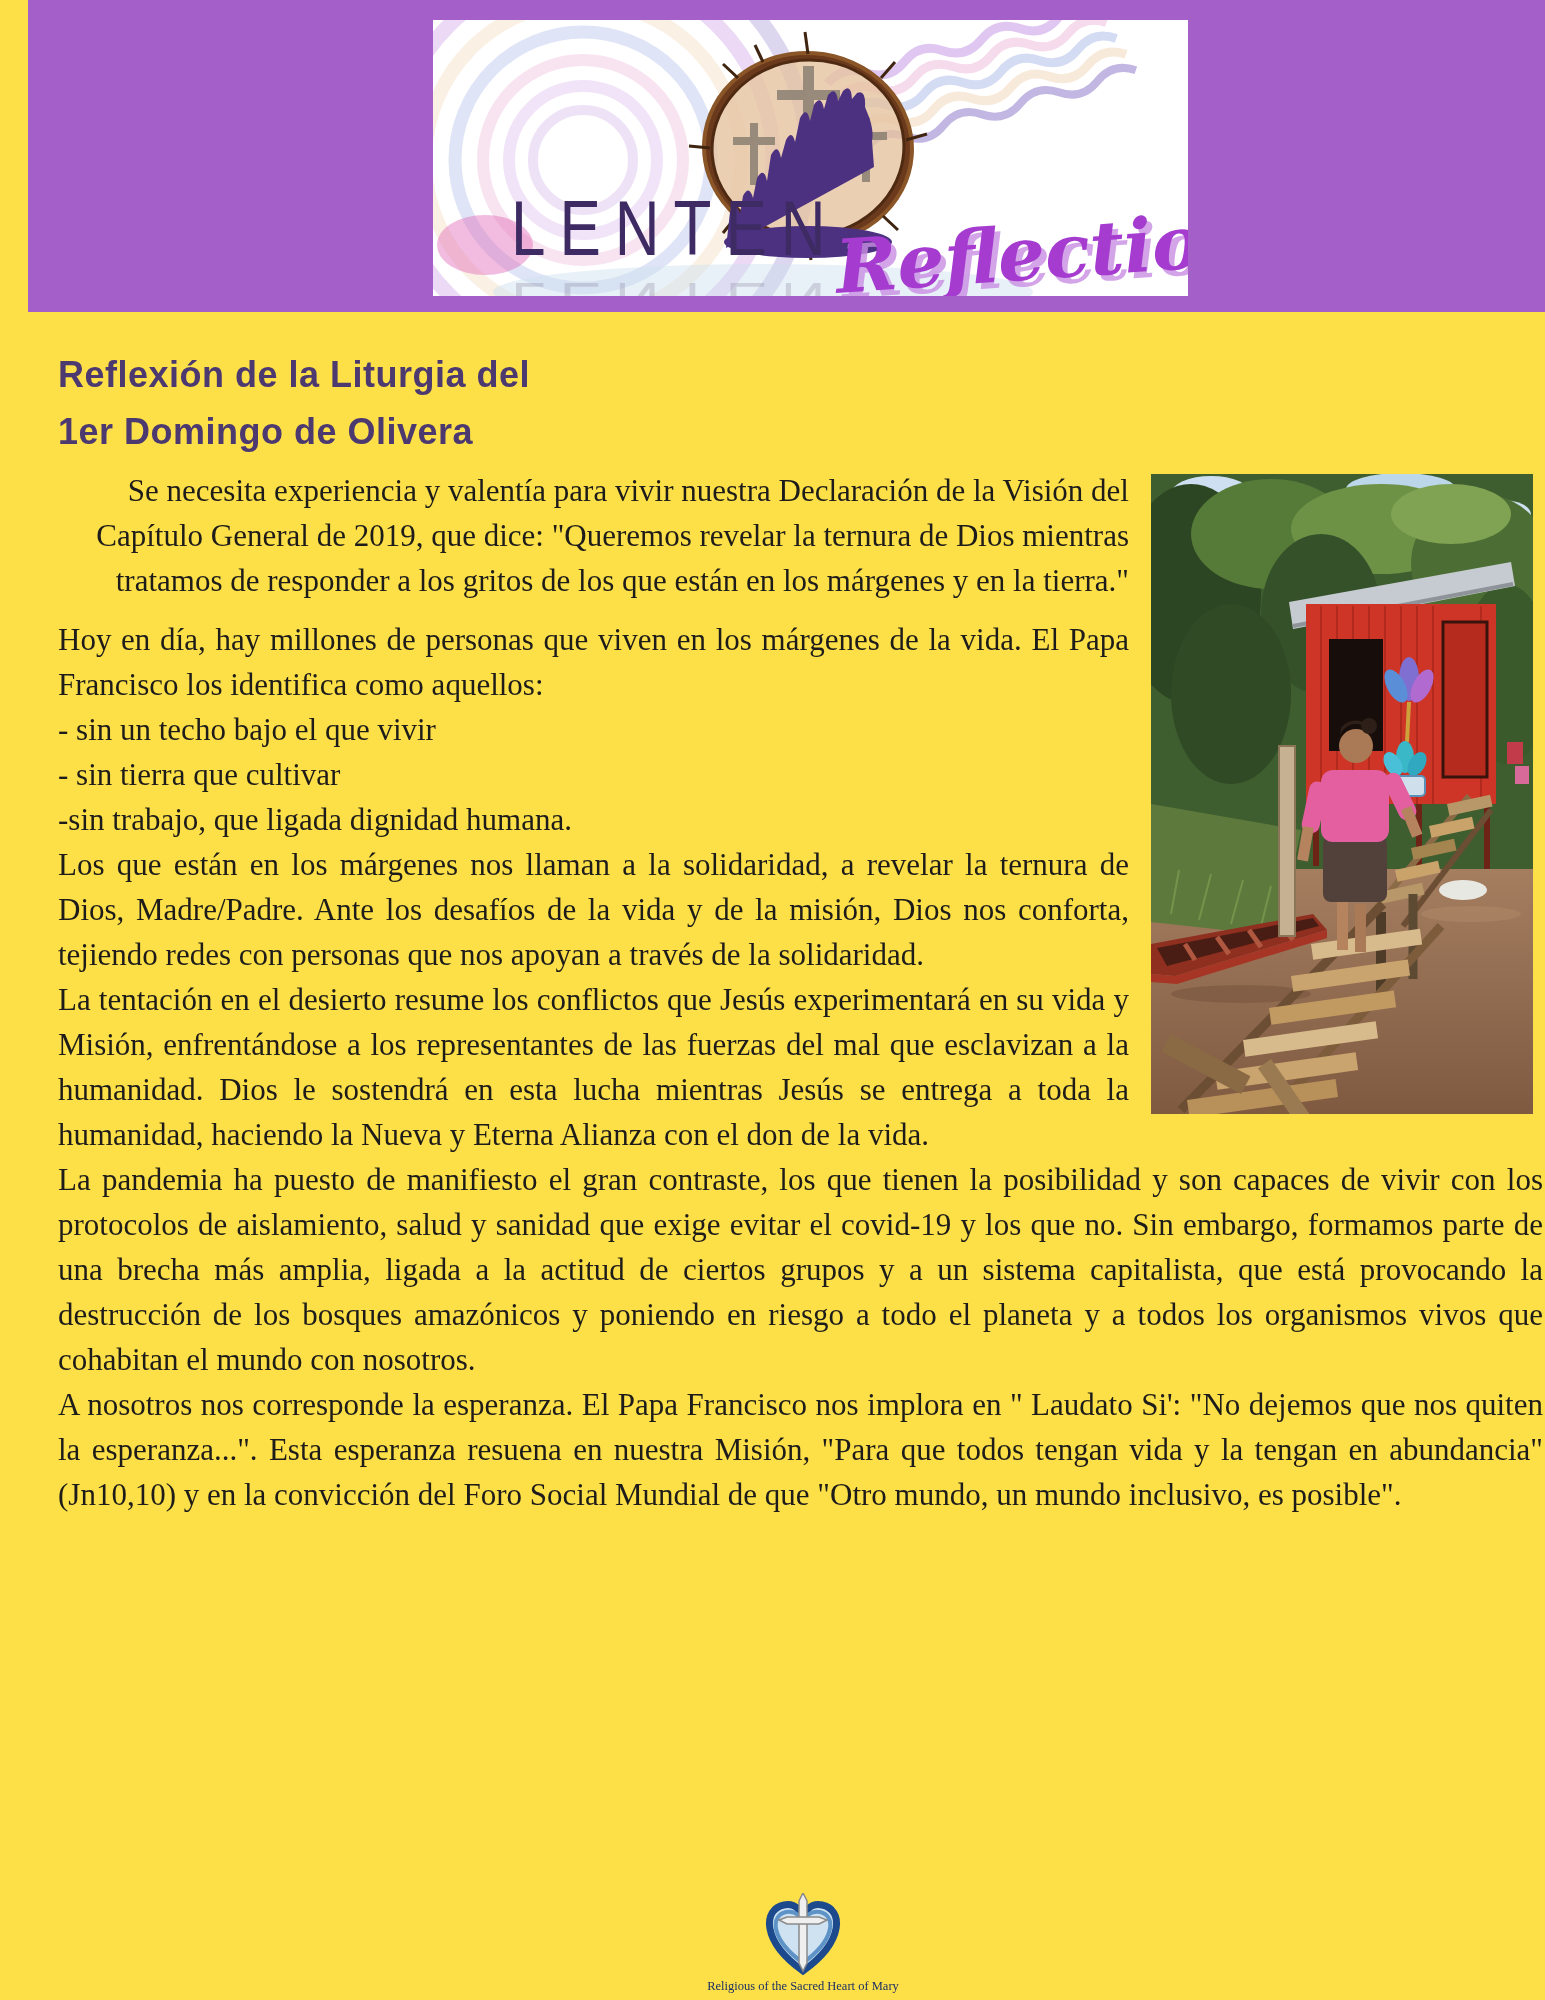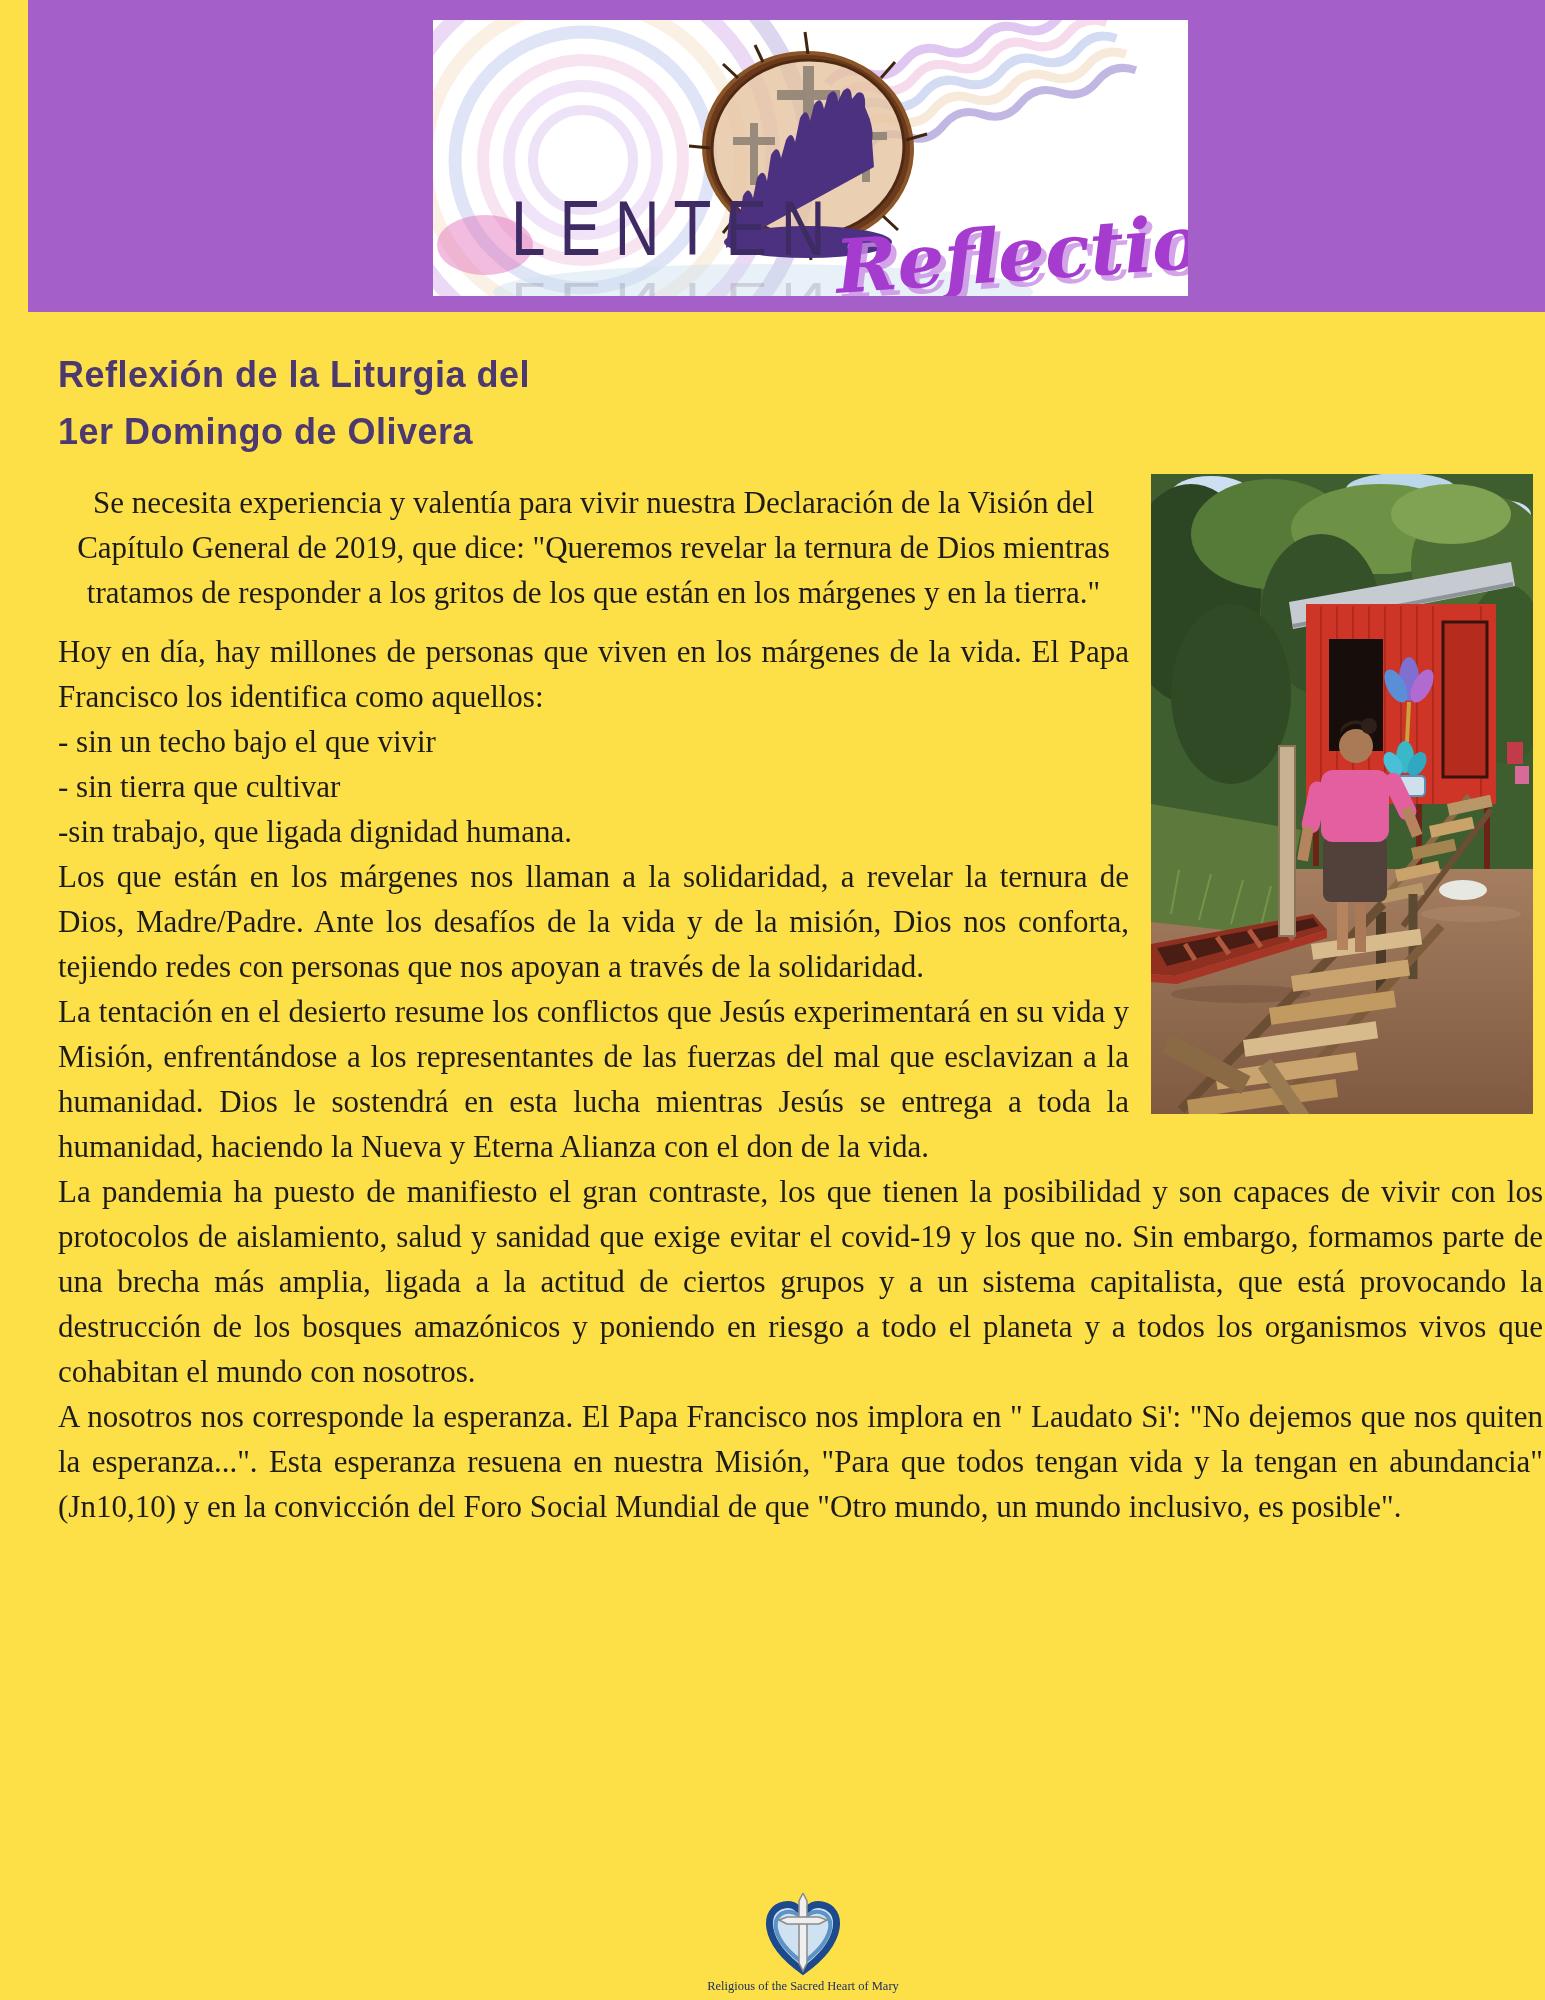--- a/index.html
+++ b/index.html
@@ -52,22 +52,22 @@
   }
   .photo-float svg{display:block;width:382px;height:640px;}
   .body-text p{
     margin:0;
     font-size:31px;
     line-height:45px;
     color:#1e1c1a;
     text-align:justify;
   }
   .body-text p.first{
-    text-align:center;
-    margin-top:20px;
+    text-align:right;
+    margin-top:8px;
     margin-bottom:14px;
     font-family:Liberation Serif, serif;
   }
   .body-text p.plain{text-align:left;}
   .body-text p.clear{clear:both;}
   
   .footer{
     position:absolute;
     left:0;right:0;top:1893px;
     text-align:center;

